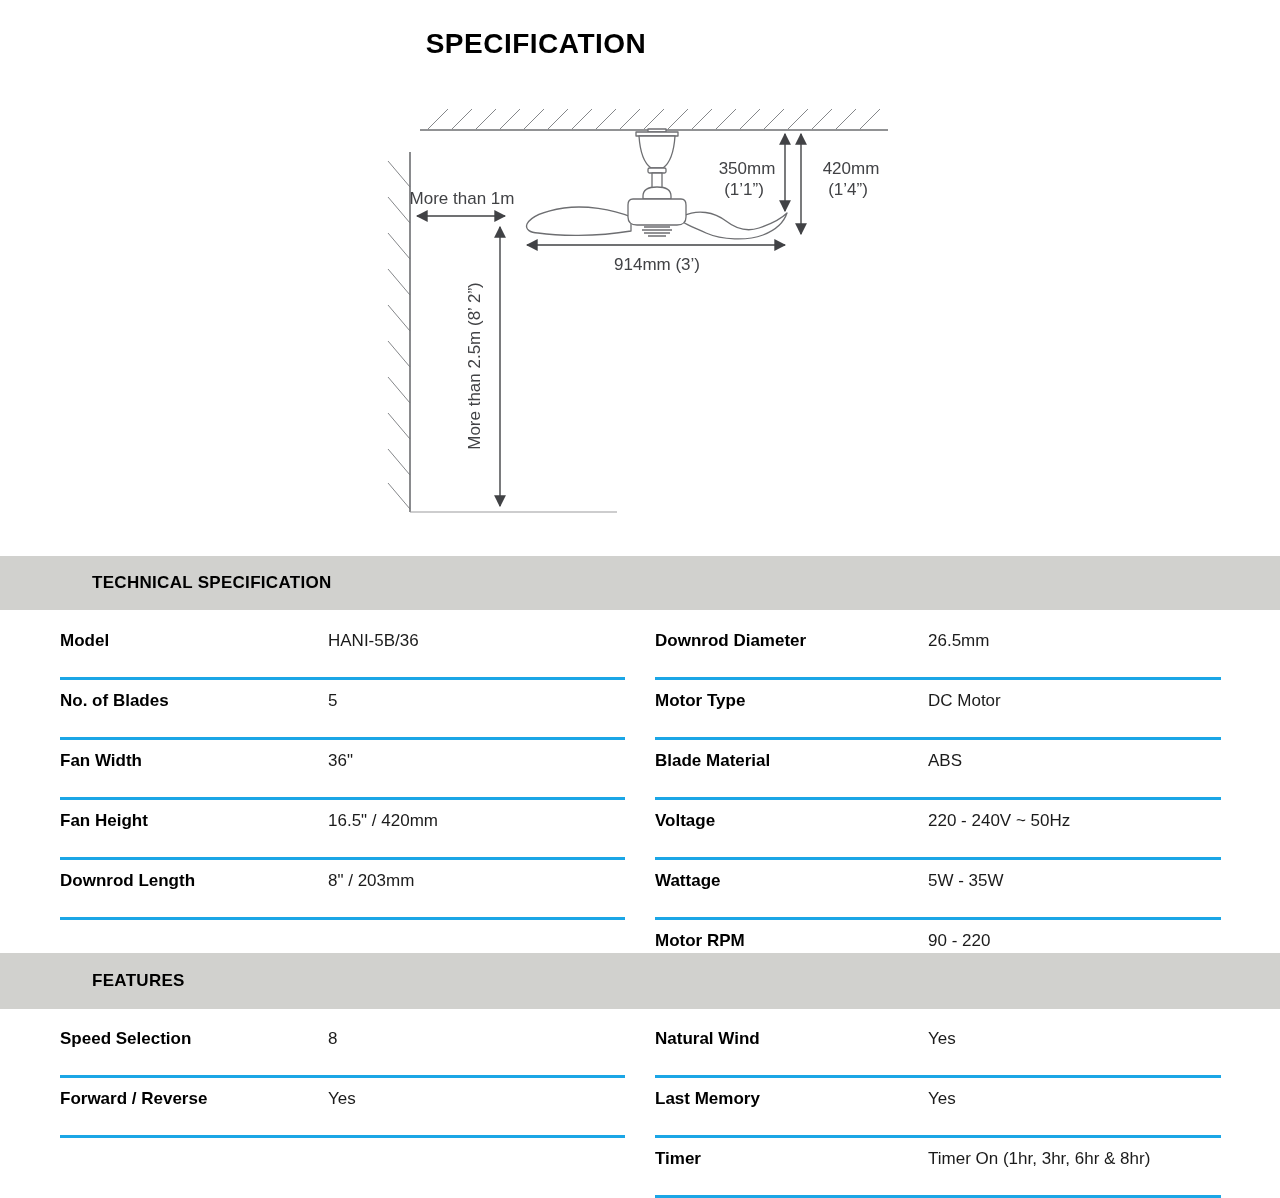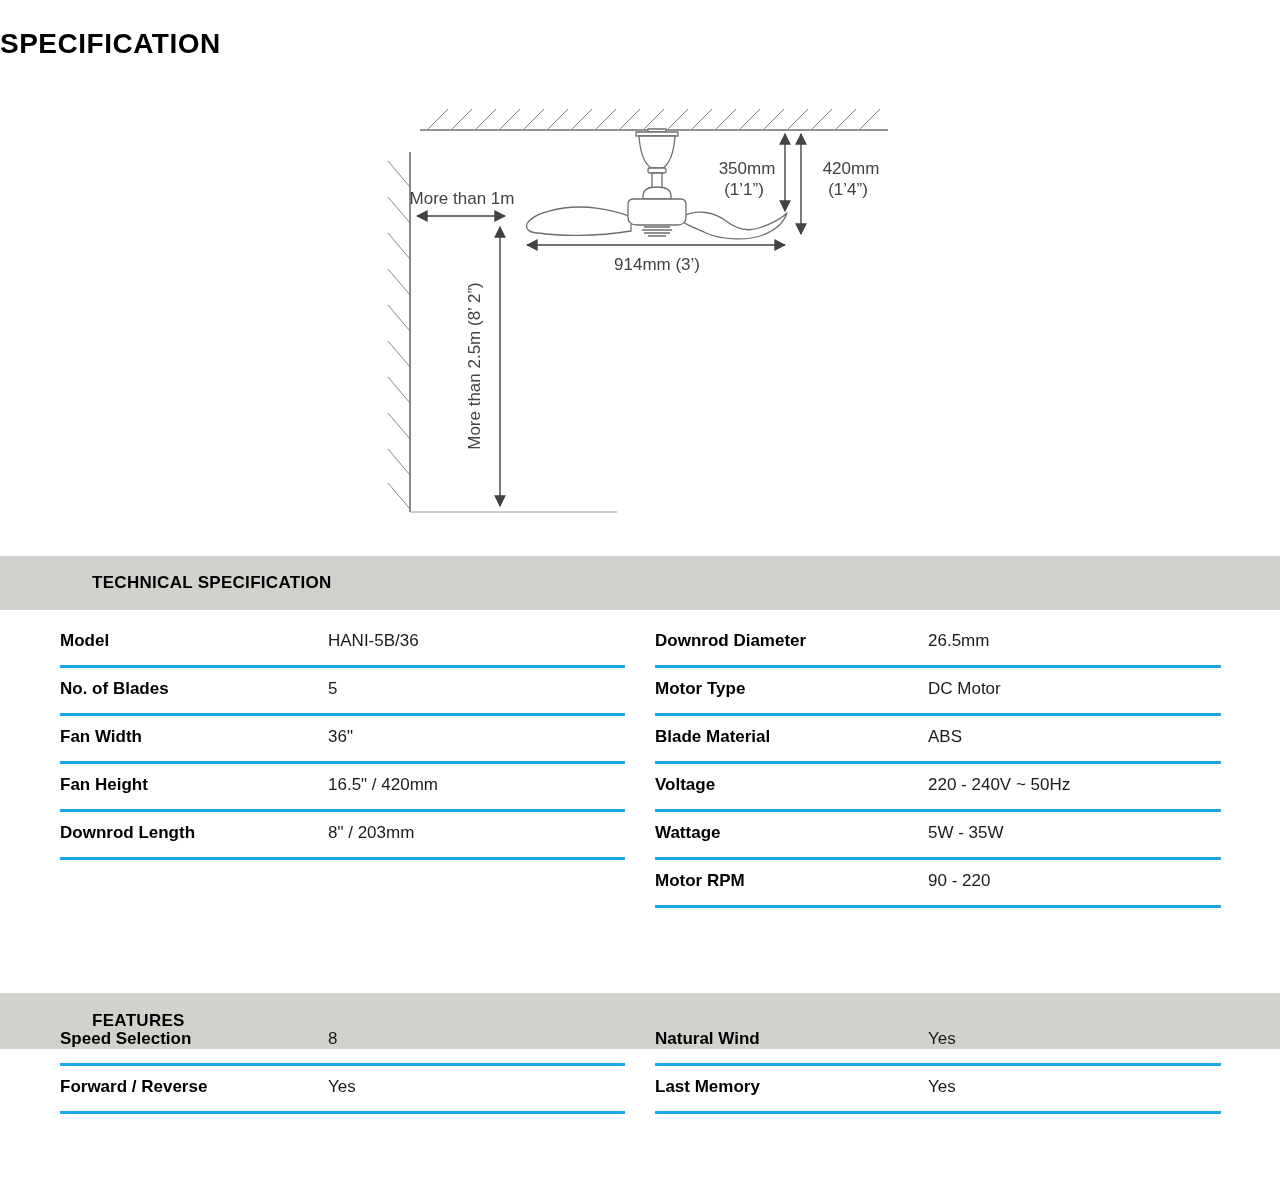--- a/index.html
+++ b/index.html
@@ -2,41 +2,41 @@
 <html style="--accent: #1BA6E6; --bar-gray: #D1D1CE;"><head>
 <meta charset="utf-8">
 <style>
   html,body{margin:0;padding:0;background:#ffffff;}
   .page{
     position:relative;width:1280px;height:1198px;background:#ffffff;
     font-family:"Liberation Sans","DejaVu Sans",sans-serif;color:#1b1b1b;overflow:hidden;
   }
   .page-title{
     position:absolute;top:28px;left:0;width:1072px;margin:0;
-    font-size:28px;font-weight:700;color:#000;letter-spacing:.5px;
+    text-align:center;font-size:28px;font-weight:700;color:#000;letter-spacing:.5px;
   }
   .diagram{position:absolute;left:380px;top:85px;}
   .diagram text{font-family:"Liberation Sans","DejaVu Sans",sans-serif;font-size:17px;fill:#414245;}
   .section-bar{
     position:absolute;left:0;width:1280px;background:var(--bar-gray,#d1d1ce);
     display:flex;align-items:center;
   }
   .section-bar .bar-label{
     padding-left:92px;font-size:17px;font-weight:700;color:#000;letter-spacing:.3px;
   }
   #bar-tech{top:556px;height:54px;}
-  #bar-features{top:953px;height:56px;margin-top:40px;}
+  #bar-features{top:953px;height:56px;}
   .spec-table{position:absolute;}
   #tech-left,#feat-left{left:60px;width:565px;}
   #tech-right,#feat-right{left:655px;width:566px;}
   #tech-left,#tech-right{top:620px;}
   #feat-left,#feat-right{top:1018px;}
   .spec-row{
     display:flex;align-items:center;
-    padding:10px 0 13px 0;
+    padding:10px 0 25px 0;
     border-bottom:3px solid var(--accent,#1ba6e6);
     font-size:17px;line-height:22px;
   }
   .spec-label{font-weight:700;flex:0 0 224px;color:#000;}
   .right-col .spec-label{flex:0 0 229px;}
   .spec-value{flex:1;color:#1b1b1b;margin-left:44px;}
 </style>
 </head>
 <body>
 
@@ -181,15 +181,19 @@
     </div>
   <div class="spec-table right-col" id="feat-right">
       <div class="spec-row">
         <div class="spec-label">Natural Wind</div>
         <div class="spec-value">Yes</div>
       </div>
       <div class="spec-row">
         <div class="spec-label">Last Memory</div>
         <div class="spec-value">Yes</div>
       </div>
+      <div class="spec-row">
+        <div class="spec-label">Timer</div>
+        <div class="spec-value">Timer On (1hr, 3hr, 6hr &amp; 8hr)</div>
+      </div>
     </div>
 
 </div>
 
 </body></html>

